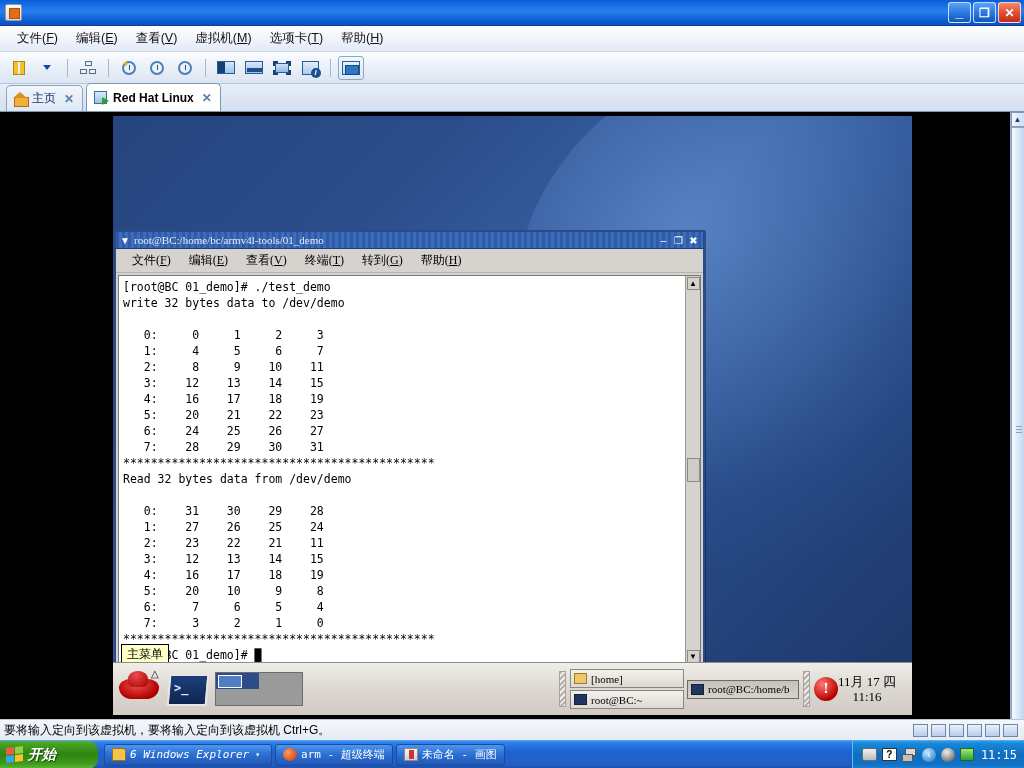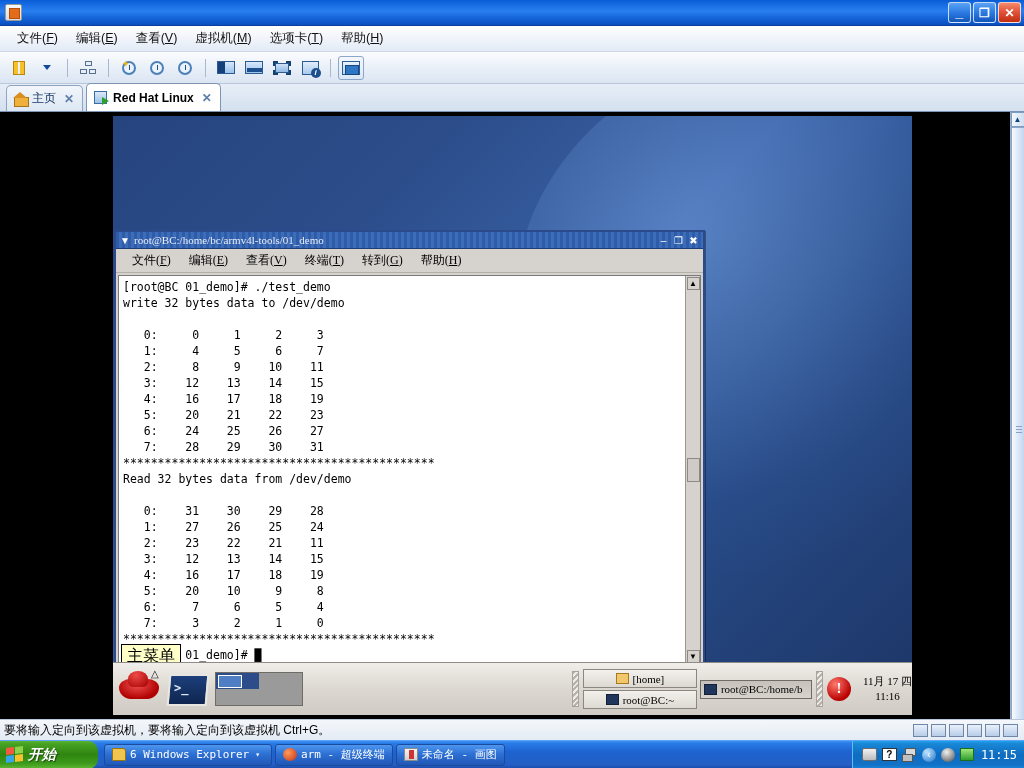--- a/index.html
+++ b/index.html
@@ -180,21 +180,21 @@
     display:flex; flex-direction:column; justify-content:space-between; align-items:center;
   }
   .sb-arrow { width:13px; height:13px; background:#d6d3ce; border:1px solid #8d8a85;
     display:flex; align-items:center; justify-content:center; font-size:8px; color:#000; margin:1px;}
   .sb-thumb { width:13px; height:24px; background:#cfccc7; border:1px solid #8d8a85; }
 
   
   .tooltip {
     position:absolute; left:8px; top:528px;
     background:#ffffc8; border:1px solid #000; color:#000;
-    font-size:16px; padding:1px 5px; font-family:"Liberation Serif",serif;
+    font-size:12px; padding:1px 5px; font-family:"Liberation Serif",serif;
   }
 
   
   .gpanel {
     position:absolute; left:0; bottom:0; width:799px; height:53px;
     background:linear-gradient(to bottom,#f0eeea,#dcd8d1 50%,#cfcbc4);
     border-top:1px solid #8f8b85;
     display:flex; align-items:center; padding-left:4px;
   }
   .redhat { width:44px; height:40px; position:relative; }
@@ -216,32 +216,32 @@
   .pager div.act { background:#2c4d8a; position:relative; }
   .pager div.act::after { content:""; position:absolute; left:2px; top:2px; width:22px; height:11px;
     background:#4f7ec4; border:1px solid #fff; }
   .panel-grip { width:7px; height:36px; margin:0 4px;
     background:repeating-linear-gradient(135deg,#b8b4ad 0 2px,#efece7 2px 4px); border:1px solid #a8a49d; }
   .tasklist { display:flex; flex-direction:column; gap:2px; width:114px; }
   .taskbtn {
     height:19px; display:flex; align-items:center; gap:4px; padding:0 3px;
     border:1px solid #8a8680; background:linear-gradient(to bottom,#f3f1ed,#ddd9d2);
     font-size:11px; font-family:"Liberation Serif",serif; color:#000; white-space:nowrap; overflow:hidden;
-    justify-content:center;
+    justify-content:flex-start;
   }
   .taskbtn.pressed { background:linear-gradient(to bottom,#c6c2bb,#d8d4cd); border-color:#6f6b66; justify-content:flex-start; }
   .mini-folder { width:13px;height:11px;background:#f0c76a;border:1px solid #a8791d; flex:0 0 auto;}
   .mini-term { width:13px;height:11px;background:#20365c;border:1px solid #141f3a; flex:0 0 auto;}
   .tray-alert { width:24px; height:24px; border-radius:50%;
     background:radial-gradient(circle at 35% 30%,#ff7a6e,#b80000 70%);
     color:#fff; font-weight:bold; font-size:15px; text-align:center; line-height:23px;
     font-family:"Liberation Serif",serif; }
   .gclock {
-    margin-left:auto; margin-right:0; text-align:center;
-    font-family:"Liberation Serif",serif; font-size:11px; color:#000; line-height:15px;padding-left:12px;
+    margin-left:auto; margin-right:16px; text-align:center;
+    font-family:"Liberation Serif",serif; font-size:13px; color:#000; line-height:15px;
   }
 
   
   .vm-vscroll {
     position:absolute; left:1010px; top:112px; width:14px; height:607px;
     background:#e8eef8; border-left:1px solid #9bb0cc;
     display:flex; flex-direction:column; justify-content:space-between; align-items:center;
   }
   .vs-btn { width:14px; height:15px; display:flex; align-items:center; justify-content:center;
     background:linear-gradient(to right,#f4f8fd,#cfdef2); border:1px solid #7e9bc0; color:#12437e; font-size:8px;}
@@ -282,21 +282,21 @@
   .start-flag i:nth-child(4){background:#f7c22c;}
   .start-text { color:#fff; font-size:14px; font-style:italic; font-weight:bold; text-shadow:1px 1px 1px rgba(0,0,0,.5); }
   .tb-items { display:flex; align-items:center; gap:3px; margin-left:6px; }
   .tb-item {
     height:22px; display:flex; align-items:center; gap:4px; padding:0 7px;
     border-radius:3px; color:#fff; font-size:11px; white-space:nowrap;
     font-family:"DejaVu Sans Mono","Liberation Mono",monospace;
     background:linear-gradient(to bottom,#4d97ef,#2d70d4 45%,#2057b6);
     border:1px solid #1b4a9e; max-width:172px; overflow:hidden;
   }
-  .tb-item.grp { padding-right:11px; }
+  .tb-item.grp { padding-right:11px;font-style:italic; }
   .tb-item .dd { margin-left:2px; font-size:8px; }
   .tb-item .ic { width:14px; height:13px; flex:0 0 auto; }
   .ic-folder { background:#f2c54f; border:1px solid #9d7312; border-radius:1px 3px 1px 1px; }
   .ic-hyper { background:radial-gradient(circle at 35% 35%,#ff9a5c,#c33010); border-radius:50%; }
   .ic-vm { background:linear-gradient(to bottom,#fdfdfd,#d9d9d9); border:1px solid #8a8a8a; position:relative; }
   .ic-vm::after{content:"";position:absolute;left:3px;top:2px;width:7px;height:8px;background:#e36c1a;}
   .ic-paint { background:linear-gradient(to bottom,#f6f6f6,#cfcfcf); border:1px solid #8a8a8a; position:relative;}
   .ic-paint::after{content:"";position:absolute;left:4px;top:1px;width:5px;height:9px;background:#c33;}
   .systray {
     margin-left:auto; height:28px; display:flex; align-items:center; gap:5px; padding:0 7px 0 9px;

